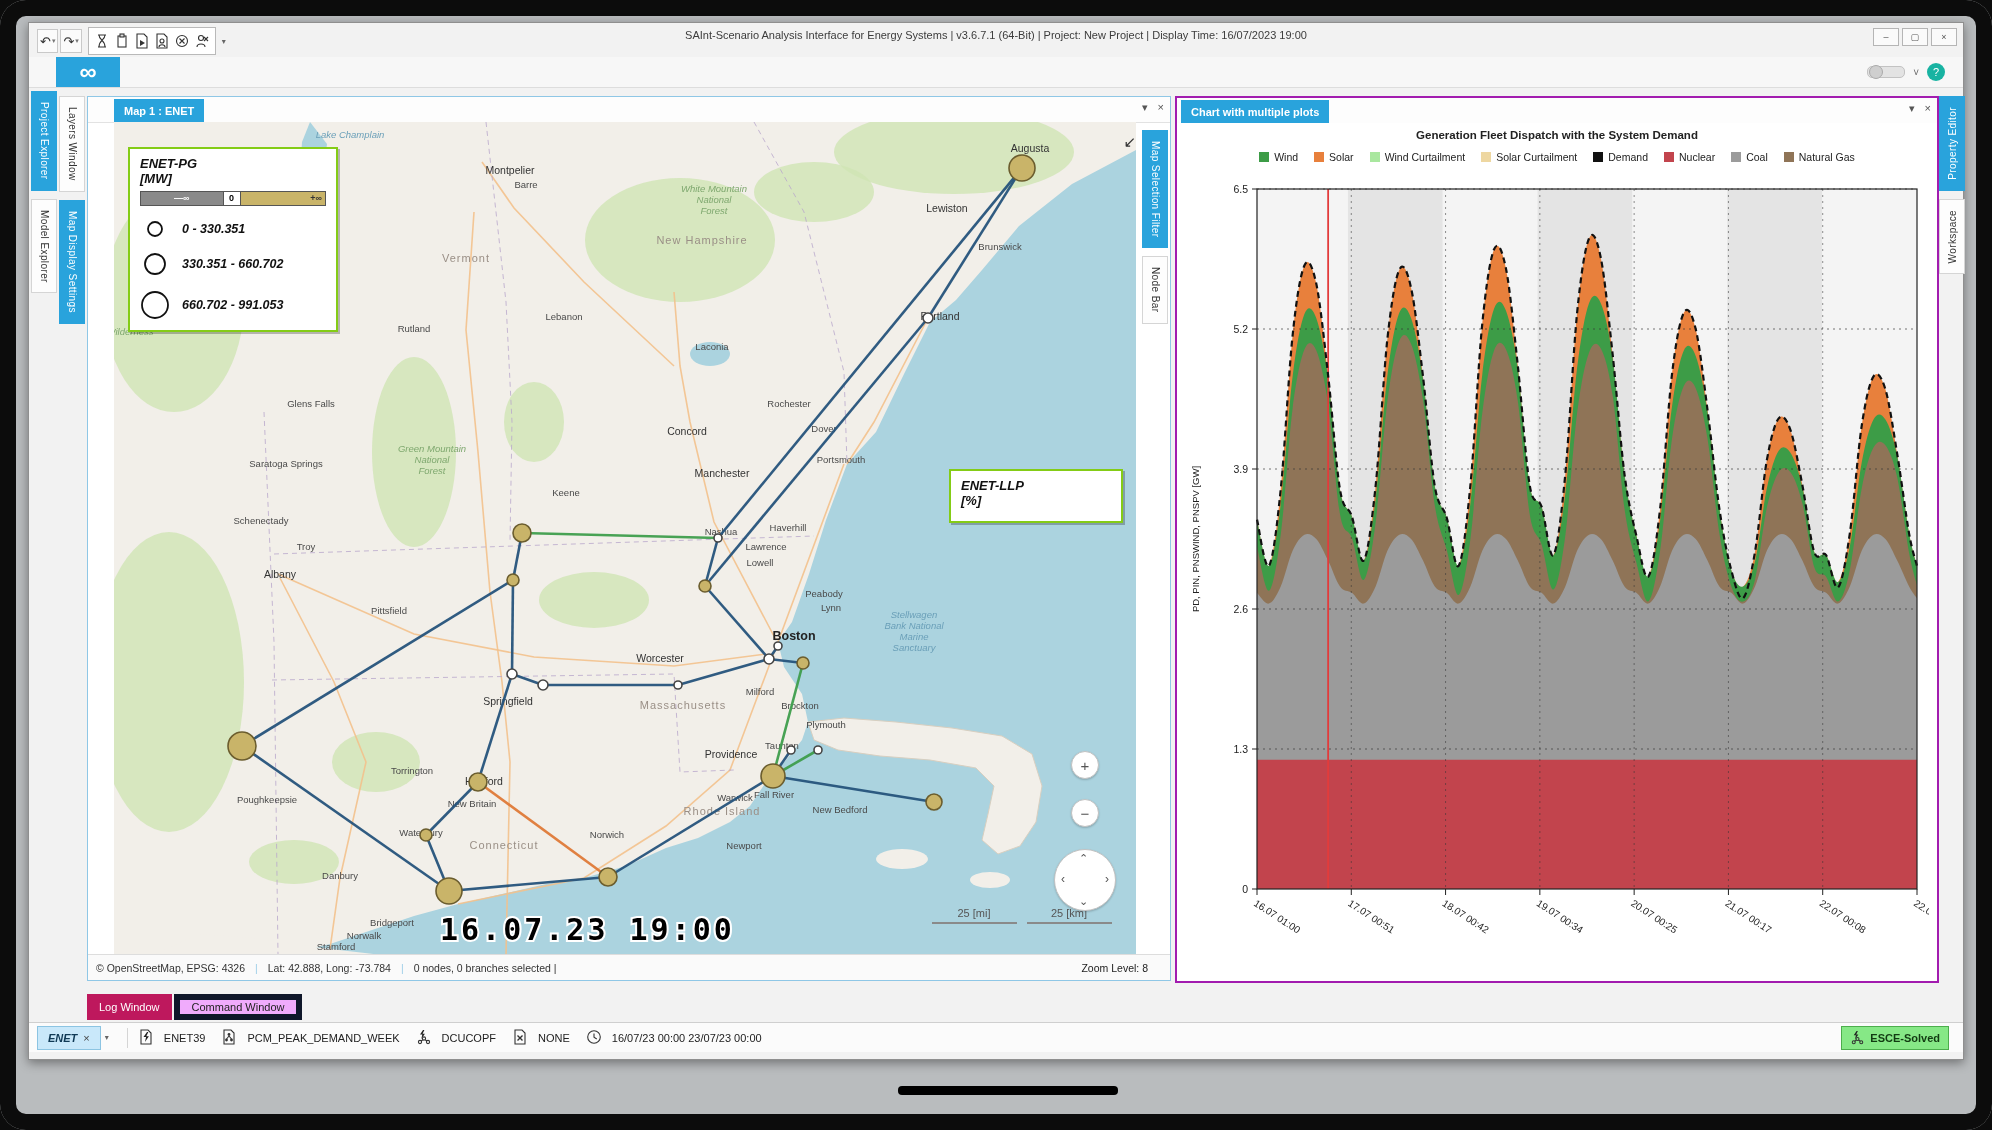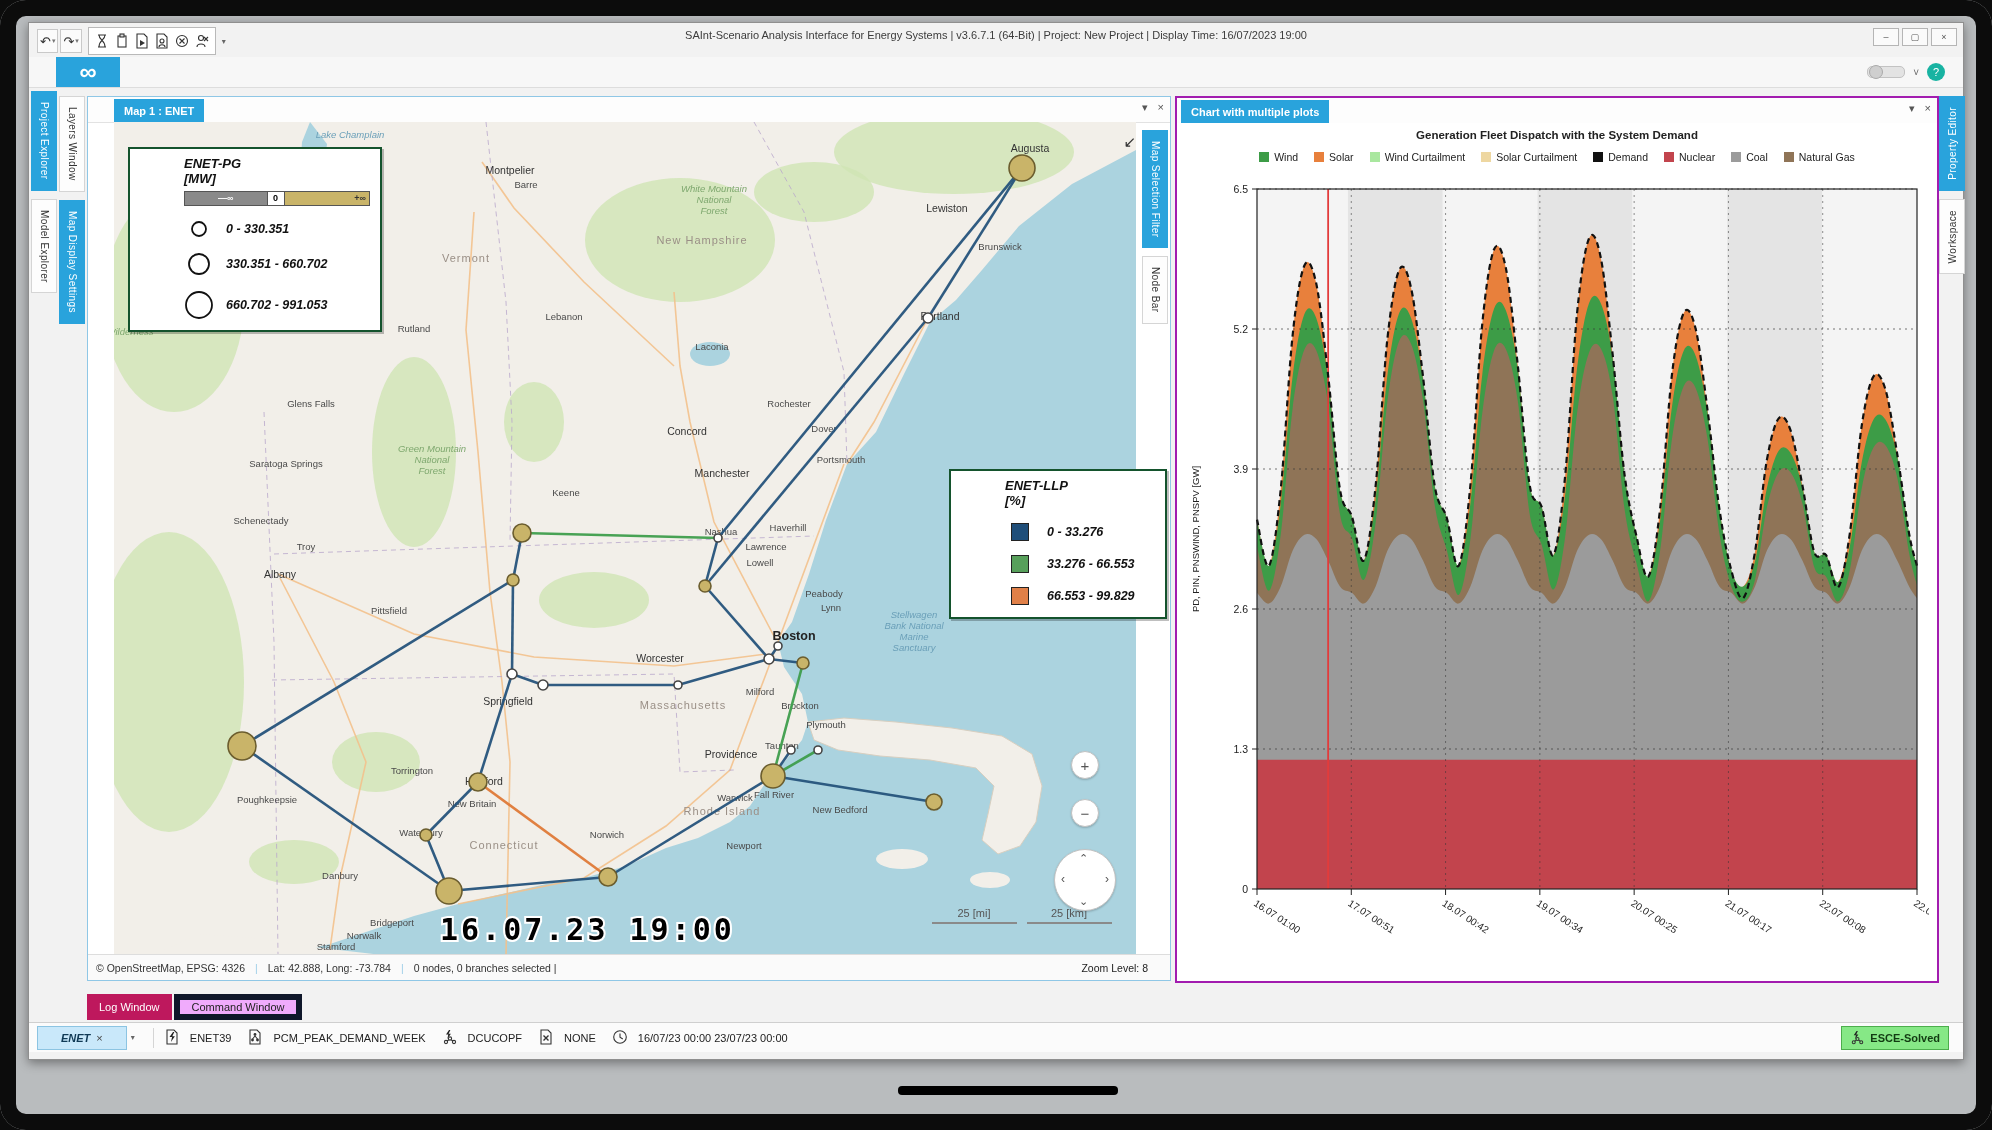--- a/index.html
+++ b/index.html
@@ -46,22 +46,22 @@
         display:flex;align-items:center;padding:0 10px;}
   .hdricons{position:absolute;right:6px;top:4px;display:flex;gap:10px;font-size:11px;color:#555;}
   .mappanel{left:58px;top:73px;width:1082px;height:883px;border:1px solid #8fc7e6;}
   .chartpanel{left:1146px;top:73px;width:760px;height:883px;border:2px solid #a21caf;}
   .mapwrap{position:absolute;left:26px;top:25px;width:1022px;height:833px;background:#f2efe9;overflow:hidden;}
   .mapinfo{position:absolute;left:0;right:0;bottom:0;height:25px;background:#fafafa;border-top:1px solid #ddd;
            font-size:10.5px;color:#333;display:flex;align-items:center;padding:0 8px;gap:10px;}
   .mapinfo .sep{color:#9ecfe8;}
   .zoomlvl{margin-left:auto;padding-right:14px;color:#222;}
   
-  .maplegend{position:absolute;background:#fff;border:2px solid #14532d;box-shadow:2px 2px 0 rgba(0,0,0,.25);
-             font-style:italic;font-weight:bold;color:#111;padding-left:44px;}
+  .maplegend{position:absolute;background:#fff;border:2px solid #84cc16;box-shadow:2px 2px 0 rgba(0,0,0,.25);
+             font-style:italic;font-weight:bold;color:#111;}
   .lg-title{font-size:13px;line-height:1.15;margin:8px 0 4px 10px;}
   .pgbar{display:flex;height:13px;margin:4px 10px 8px 10px;border:1px solid #555;font-style:normal;}
   .pgbar .neg{flex:1;background:#8a8a8a;color:#fff;font-size:9px;display:flex;align-items:center;justify-content:center;}
   .pgbar .zero{width:16px;background:#fff;border-left:1px solid #555;border-right:1px solid #555;color:#000;font-size:9px;display:flex;align-items:center;justify-content:center;font-weight:bold;}
   .pgbar .pos{flex:1;background:#c9b469;color:#333;font-size:9px;display:flex;align-items:center;justify-content:flex-end;padding-right:3px;}
   .lgrow{display:flex;align-items:center;gap:12px;margin:14px 0 4px 10px;font-size:12.5px;}
   .lgrow .sw{width:30px;display:flex;justify-content:center;}
   .sq{width:16px;height:16px;border:1.5px solid #222;}
   
   .mapctl{position:absolute;border-radius:50%;background:#fff;border:1px solid #c2c2c2;color:#555;
@@ -72,21 +72,21 @@
   .clegend{position:absolute;left:0;right:0;top:28px;display:flex;justify-content:center;gap:16px;font-size:10.5px;color:#222;}
   .clegend .item{display:flex;align-items:center;gap:5px;}
   .clegend .swc{width:10px;height:10px;}
   
   .logtabs{position:absolute;left:58px;top:971px;display:flex;gap:2px;height:26px;}
   .ltab{display:flex;align-items:center;padding:0 12px;font-size:11px;}
   .ltab.active{background:#be185d;color:#fff;}
   .ltab.idle{background:#f0abfc;color:#222;border:6px solid #0f172a;}
   .statusbar{position:absolute;left:0;top:999px;width:100%;height:30px;background:#fbfbfb;border-top:1px solid #cfcfcf;
              display:flex;align-items:center;padding-left:8px;box-sizing:border-box;}
-  .nettab{display:flex;align-items:center;gap:6px;background:#c9e8fa;border:1px solid #8cc4e2;height:22px;padding:0 23px;
+  .nettab{display:flex;align-items:center;gap:6px;background:#c9e8fa;border:1px solid #8cc4e2;height:22px;padding:0 10px;
           font-size:11px;font-weight:bold;font-style:italic;color:#103a56;}
   .nettab .x{font-style:normal;font-weight:normal;color:#444;font-size:11px;}
   .netdd{font-size:8px;color:#666;margin:0 8px 0 4px;}
   .sitem{display:flex;align-items:center;gap:10px;margin-right:16px;font-size:11px;color:#222;white-space:nowrap;}
   .esce{position:absolute;right:14px;top:3px;display:flex;align-items:center;gap:5px;background:#86e886;border:1px solid #4cae4c;
         height:22px;padding:0 8px;font-size:11px;font-weight:bold;color:#123b12;}
   .pill{position:absolute;left:898px;top:1086px;width:220px;height:9px;background:#000;border-radius:4px;}
   svg text{font-family:"Liberation Sans",sans-serif;}
   .stamp{font-family:"DejaVu Sans Mono",monospace;}
 </style>
@@ -376,40 +376,20 @@
               <span>660.702 - 991.053</span>
             </div>
           </div>
       <div style="height:6px;"></div>
     </div>
 
     <div class="maplegend" style="left:861px;top:372px;width:170px;">
       <div class="lg-title">
         <span>ENET-LLP</span><br><span>[%]</span>
       </div>
-      <div id="llp-rows">
-            <div class="lgrow">
-              <span class="sw">
-                <span class="sq" style="background:#1f4e79"></span>
-              </span>
-              <span>0 - 33.276</span>
-            </div>
-            <div class="lgrow">
-              <span class="sw">
-                <span class="sq" style="background:#57a05b"></span>
-              </span>
-              <span>33.276 - 66.553</span>
-            </div>
-            <div class="lgrow">
-              <span class="sw">
-                <span class="sq" style="background:#e08048"></span>
-              </span>
-              <span>66.553 - 99.829</span>
-            </div>
-          </div>
       <div style="height:8px;"></div>
     </div>
 
     <div class="mapctl" style="left:983px;top:654px;width:26px;height:26px;font-size:15px;">+</div>
     <div class="mapctl" style="left:983px;top:702px;width:26px;height:26px;font-size:15px;">−</div>
     <div class="mapctl" style="left:966px;top:752px;width:60px;height:60px;">
       <span style="position:absolute;left:6px;top:22px;font-size:12px;">‹</span>
       <span style="position:absolute;right:6px;top:22px;font-size:12px;">›</span>
       <span style="position:absolute;left:24px;top:2px;font-size:11px;">⌃</span>
       <span style="position:absolute;left:24px;bottom:2px;font-size:11px;">⌄</span>

